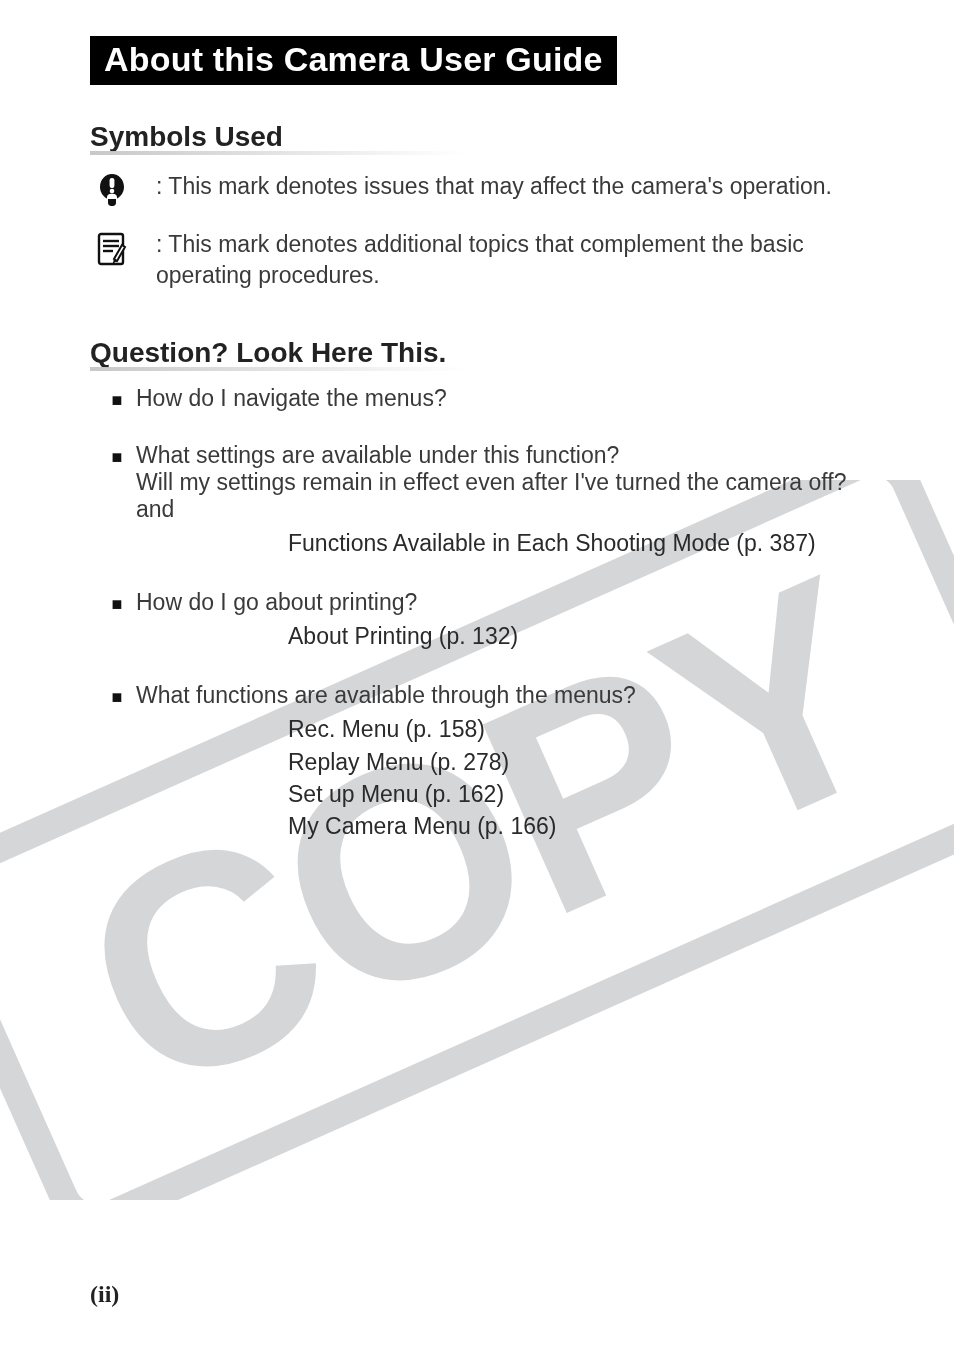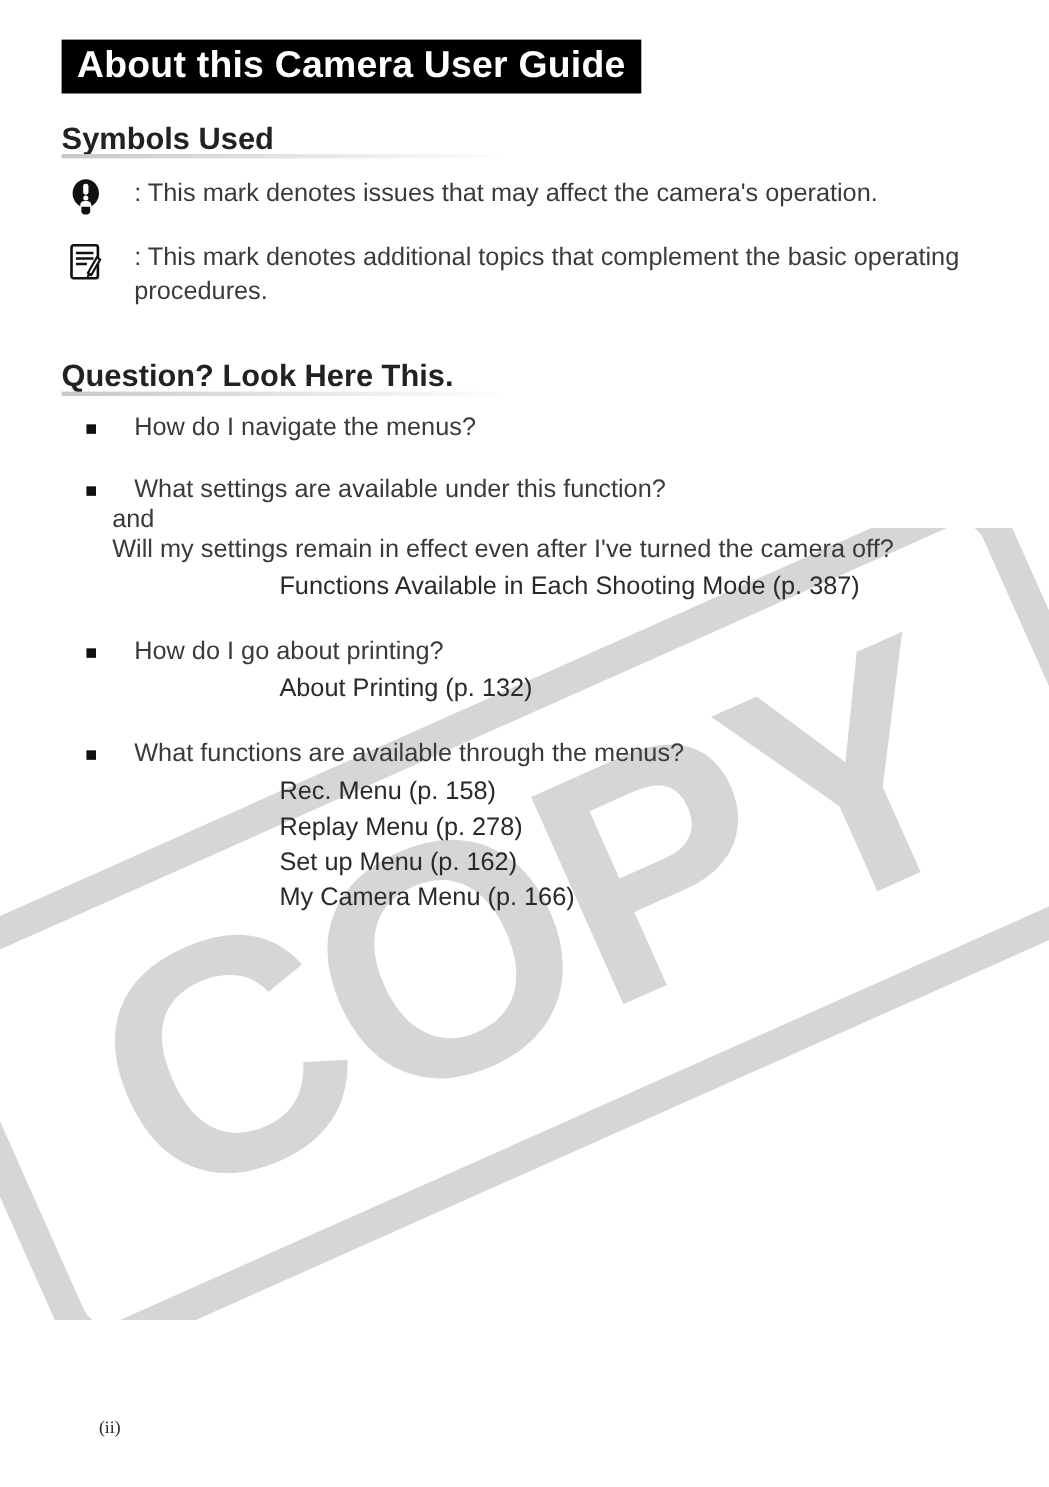--- a/index.html
+++ b/index.html
@@ -7,37 +7,37 @@
     padding: 0;
     background: #ffffff;
     width: 954px;
     height: 1352px;
     font-family: "Segoe UI", "Helvetica Neue", Arial, sans-serif;
     color: #222;
     position: relative;
     overflow: hidden;
   }
   .page {
-    padding: 36px 50px 0 56px;
+    padding: 36px 50px 0 90px;
     position: relative;
     z-index: 2;
   }
   .banner {
     background: #000;
     color: #fff;
     display: inline-block;
     padding: 4px 14px 6px 14px;
     font-weight: 800;
     font-size: 34px;
     letter-spacing: 0.2px;
   }
   .section-heading {
     font-weight: 700;
     font-size: 28px;
-    margin-top: 25px;
+    margin-top: 36px;
     margin-bottom: 14px;
   }
   .section-hr {
     position: relative;
   }
   .section-hr::after {
     content: "";
     position: absolute;
     left: 0;
     right: 440px;
@@ -77,21 +77,20 @@
   }
   .qa-sq {
     font-size: 18px;
     color: #111;
     width: 18px;
     flex: 0 0 18px;
     text-align: center;
   }
   .qa-text {
     flex: 1 1 auto;
-    margin-left: 20px;
   }
   .qa-sub {
     margin-left: 28px;
     font-size: 23px;
     color: #3a3a3a;
   }
   .answer-block {
     margin-left: 180px;
     font-size: 23px;
     line-height: 1.4;
@@ -99,22 +98,22 @@
     margin-top: 4px;
   }
   .answer-center {
     text-align: left;
   }
   .page-number {
     position: absolute;
     left: 90px;
     bottom: 44px;
     font-family: "Times New Roman", Times, serif;
-    font-weight: 400;
-    font-size: 16px;
+    font-weight: 700;
+    font-size: 24px;
   }
   
   .watermark {
     position: absolute;
     z-index: 1;
     left: -40px;
     top: 480px;
     width: 1050px;
     height: 720px;
     overflow: visible;
@@ -188,22 +187,22 @@
       <div class="qa-text">How do I navigate the menus?</div>
     </div>
   </div>
 
   
   <div class="qa-item" style="margin-top:28px;">
     <div class="qa-line">
       <div class="qa-sq">■</div>
       <div class="qa-text">What settings are available under this function?</div>
     </div>
+    <div class="qa-sub">Will my settings remain in effect even after I've turned the camera off?</div>
     <div class="qa-sub">and</div>
-    <div class="qa-sub">Will my settings remain in effect even after I've turned the camera off?</div>
     <div class="answer-block answer-center">
       <div>Functions Available in Each Shooting Mode (p. 387)</div>
     </div>
   </div>
 
   
   <div class="qa-item" style="margin-top:28px;">
     <div class="qa-line">
       <div class="qa-sq">■</div>
       <div class="qa-text">How do I go about printing?</div>

